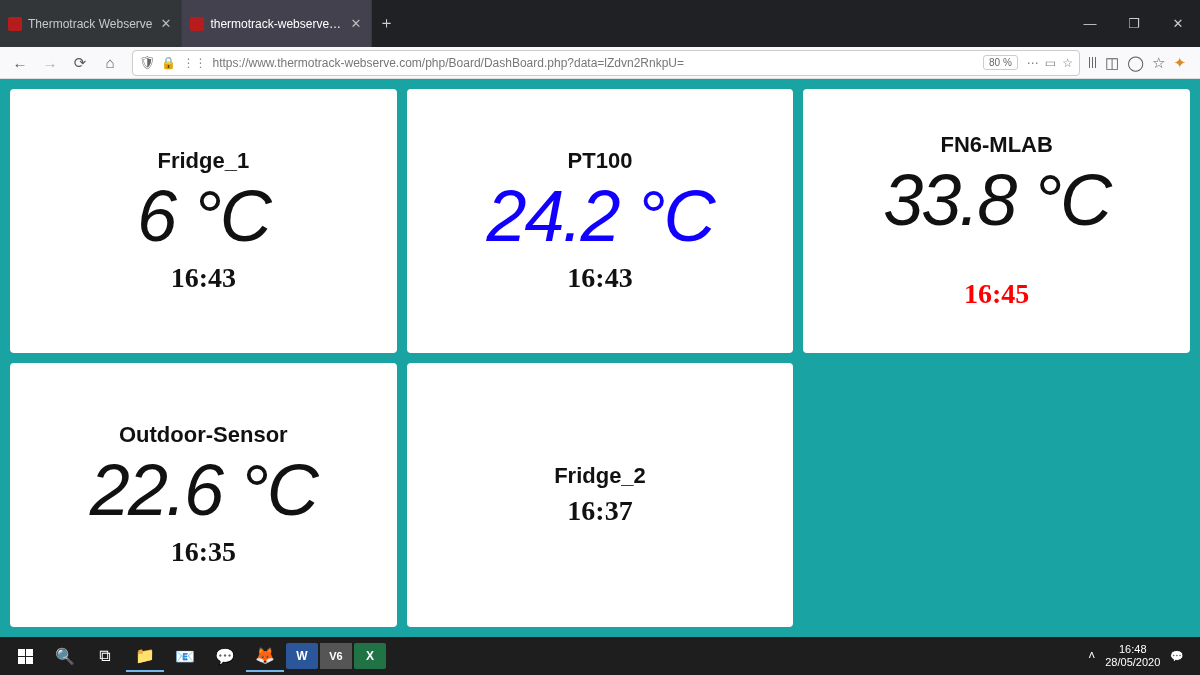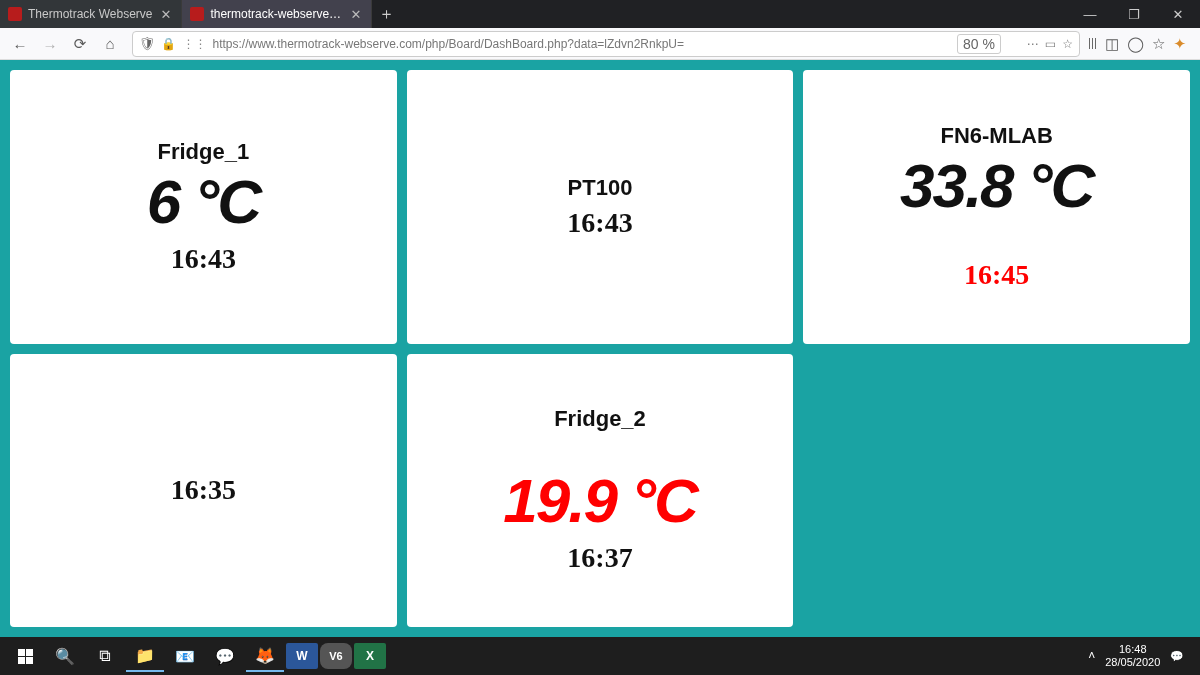--- a/index.html
+++ b/index.html
@@ -1,45 +1,45 @@
 <!DOCTYPE html>
 <html><head>
 <meta charset="utf-8">
 <style>
   * { box-sizing: border-box; margin: 0; padding: 0; }
   html, body { width: 1200px; height: 675px; font-family: "Segoe UI", Arial, sans-serif; overflow: hidden; background: #000; }
   .window { width: 1200px; height: 675px; display: flex; flex-direction: column; }
 
   
-  .titlebar { height: 28px; background: #202124; display: flex; align-items: stretch; }
+  .titlebar { height: 47px; background: #202124; display: flex; align-items: stretch; }
   .tab { display: flex; align-items: center; padding: 0 8px; color: #c9c9c9; font-size: 12px; gap: 6px; border-right: 1px solid #3a3a3a; max-width: 190px; background:#323639;}
   .tab.active { background: #42414d; color: #fff; }
   .tab .favicon { width: 14px; height: 14px; background: #b71c1c; border-radius: 2px; flex:0 0 auto;}
   .tab .label { white-space: nowrap; overflow: hidden; text-overflow: ellipsis; flex:1 1 auto;}
   .tab .x { color:#bbb; font-size:13px; padding:0 2px;}
   .newtab { width: 28px; display:flex; align-items:center; justify-content:center; color:#ccc; font-size:16px; }
   .winctl { margin-left:auto; display:flex;}
   .winctl div { width:44px; display:flex; align-items:center; justify-content:center; color:#ccc; font-size:13px; }
 
   
   .toolbar { height: 32px; background: #f9f9fb; display:flex; align-items:center; padding:0 6px; gap:2px; border-bottom:1px solid #ddd;}
   .tbtn{ width:28px; height:28px; display:flex; align-items:center; justify-content:center; color:#5a5a5a; font-size:15px; border-radius:4px;}
   .tbtn.disabled{ color:#b0b0b0;}
   .urlbar{ flex:1; height:26px; border:1px solid #ccc; border-radius:4px; background:#fff; display:flex; align-items:center; padding:0 6px; margin:0 6px; font-size:12px; color:#777; gap:6px; }
   .urlbar .shield{color:#666;font-size:13px;}
   .urlbar .lock{color:#666;font-size:12px;}
   .urlbar .urltxt{flex:1; white-space:nowrap; overflow:hidden;}
-  .zoom{ font-size:14px; color:#666; border:1px solid #ccc; border-radius:3px; padding:1px 5px; margin-right:20px;}
+  .zoom{ font-size:10px; color:#666; border:1px solid #ccc; border-radius:3px; padding:1px 5px; margin-right:3px;}
   .rightctl{ display:flex; align-items:center; gap:8px; padding-right:8px; color:#5a5a5a; font-size:15px;}
 
   
   .content { flex:1; background:#1aa3a3; padding:10px; display:grid; grid-template-columns: repeat(3, 1fr); grid-template-rows: repeat(2, 1fr); gap:10px; }
   .card{ background:#fff; border-radius:4px; display:flex; flex-direction:column; align-items:center; justify-content:center; padding:12px 17px;text-align:right; }
   .card .name{ font-family: Arial, sans-serif; font-weight:900; font-size:22px; color:#111; margin-bottom:6px; }
-  .card .value{ font-family: Arial Black, Arial, sans-serif; font-weight:700; font-size:62px; line-height:1; letter-spacing:-2px; margin-bottom:10px; font-style:italic; }
+  .card .value{ font-family: Arial Black, Arial, sans-serif; font-weight:400; font-size:72px; line-height:1; letter-spacing:-2px; margin-bottom:10px; font-style:italic; }
   .card .time{ font-family: Liberation Serif, serif; font-weight:900; font-size:28px; }
   .c-black{ color:#111; }
   .c-blue{ color:#1100ff; }
   .c-red{ color:#ff0000;margin-top:32px; }
 
   
   .taskbar{ height:38px; background:#1e1e1e; display:flex; align-items:center; padding:0 6px; gap:2px; }
   .taskbar .icon{ width:38px; height:32px; display:flex; align-items:center; justify-content:center; color:#fff; font-size:16px; }
   .active-icon{border-bottom:2px solid #76b9ed;}
   .tray{ margin-left:auto; display:flex; align-items:center; gap:10px; color:#fff; font-size:11px; padding-right:10px;}
@@ -97,54 +97,56 @@
   </div>
 
   <div class="content">
     <div class="card">
       <div class="name">Fridge_1</div>
       <div class="value c-black">6 °C</div>
       <div class="time c-black">16:43</div>
     </div>
     <div class="card">
       <div class="name">PT100</div>
+      <div class="value c-blue">24.2 °C</div>
       <div class="time c-black">16:43</div>
     </div>
     <div class="card">
       <div class="name">FN6-MLAB</div>
       <div class="value c-black">33.8 °C</div>
       <div class="time c-red">16:45</div>
     </div>
     <div class="card">
+      <div class="name">Outdoor-Sensor</div>
+      <div class="value c-black">22.6 °C</div>
       <div class="time c-black">16:35</div>
     </div>
     <div class="card">
       <div class="name">Fridge_2</div>
-      <div class="value c-red">19.9 °C</div>
       <div class="time c-black">16:37</div>
     </div>
   </div>
 
   <div class="taskbar">
     <div class="icon">
       <div class="winlogo">
           <span></span>
           <span></span>
           <span></span>
           <span></span>
         </div>
     </div>
     <div class="icon">🔍</div>
     <div class="icon">⧉</div>
     <div class="icon active-icon">📁</div>
     <div class="icon">📧</div>
     <div class="icon">💬</div>
     <div class="icon active-icon">🦊</div>
     <div class="icon" style="background:#2b579a;color:#fff;font-weight:bold;font-size:12px;width:32px;height:26px;border-radius:2px;">W</div>
-    <div class="icon" style="background:#555;color:#fff;font-weight:bold;font-size:11px;width:32px;height:26px;border-radius:8px;text-align:center;">V6</div>
+    <div class="icon" style="background:#555;color:#fff;font-weight:bold;font-size:11px;width:32px;height:26px;border-radius:0;text-align:center;">V6</div>
     <div class="icon" style="background:#217346;color:#fff;font-weight:bold;font-size:12px;width:32px;height:26px;border-radius:2px;">X</div>
     <div class="tray">
       <span class="arrowup">˄</span>
       <div class="dt">
         <div>16:48</div>
         <div>28/05/2020</div>
       </div>
       <span>💬</span>
     </div>
   </div>

